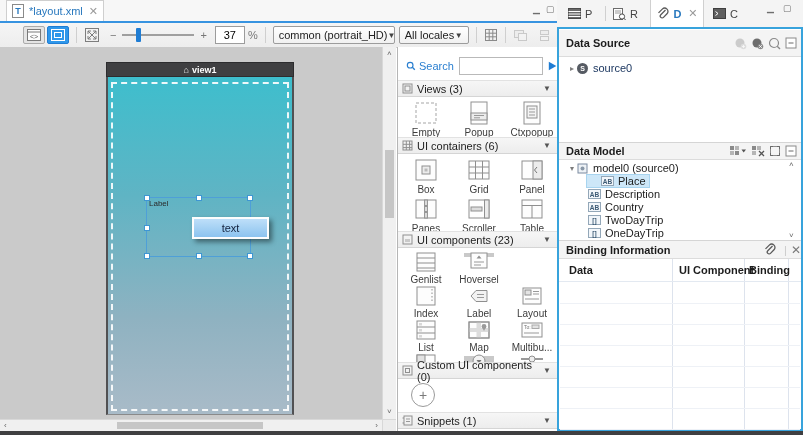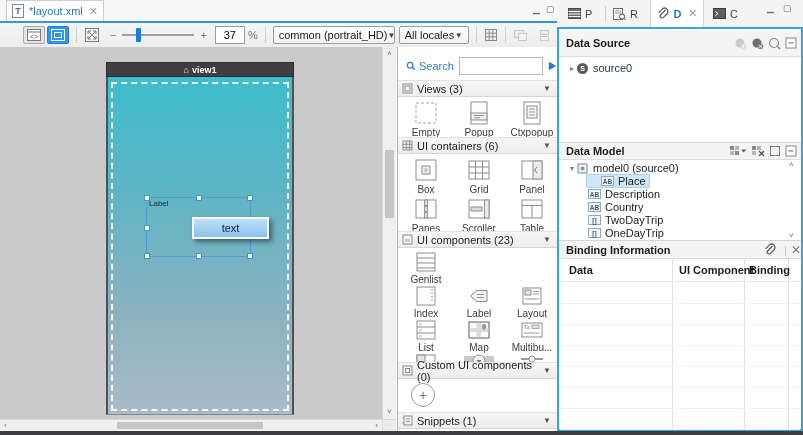--- a/index.html
+++ b/index.html
@@ -327,20 +327,31 @@
         <span class="ttl">UI components (23)</span>
         <span class="car">▼</span>
       </div>
       <div class="cell" style="left:2px;top:204px;">
         <svg width="22" height="22" viewBox="0 0 22 22">
             <rect x="2" y="2" width="18" height="18" fill="#fdfdfd" stroke="#8f8f8f"></rect>
             <path d="M2 7 H20 M2 12 H20 M2 17 H20" stroke="#8f8f8f"></path>
           </svg>
         <span class="lbl">Genlist</span>
       </div>
+      <div class="cell" style="left:55px;top:204px;">
+        <svg width="30" height="22" viewBox="0 0 30 22">
+            <rect x="0" y="2" width="8" height="4" fill="#c9c9c9"></rect>
+            <rect x="22" y="2" width="8" height="4" fill="#c9c9c9"></rect>
+            <rect x="7" y="2" width="16" height="15" fill="#fdfdfd" stroke="#8f8f8f"></rect>
+            <polygon points="15,4.5 17.5,7.5 12.5,7.5" fill="#8f8f8f"></polygon>
+            <line x1="10" y1="11" x2="20" y2="11" stroke="#999"></line>
+            <line x1="10" y1="14" x2="17" y2="14" stroke="#999"></line>
+          </svg>
+        <span class="lbl">Hoversel</span>
+      </div>
       <div class="cell" style="left:2px;top:238px;">
         <svg width="22" height="22" viewBox="0 0 22 22">
             <rect x="2" y="2" width="18" height="18" fill="#fdfdfd" stroke="#8f8f8f"></rect>
             <line x1="17" y1="4" x2="17" y2="18" stroke="#8f8f8f" stroke-dasharray="1.5,2"></line>
           </svg>
         <span class="lbl">Index</span>
       </div>
       <div class="cell" style="left:55px;top:238px;">
         <svg width="24" height="22" viewBox="0 0 24 22">
             <polygon points="4,11 9,5.5 20,5.5 20,16.5 9,16.5" fill="#f2f2f2" stroke="#8f8f8f"></polygon>

